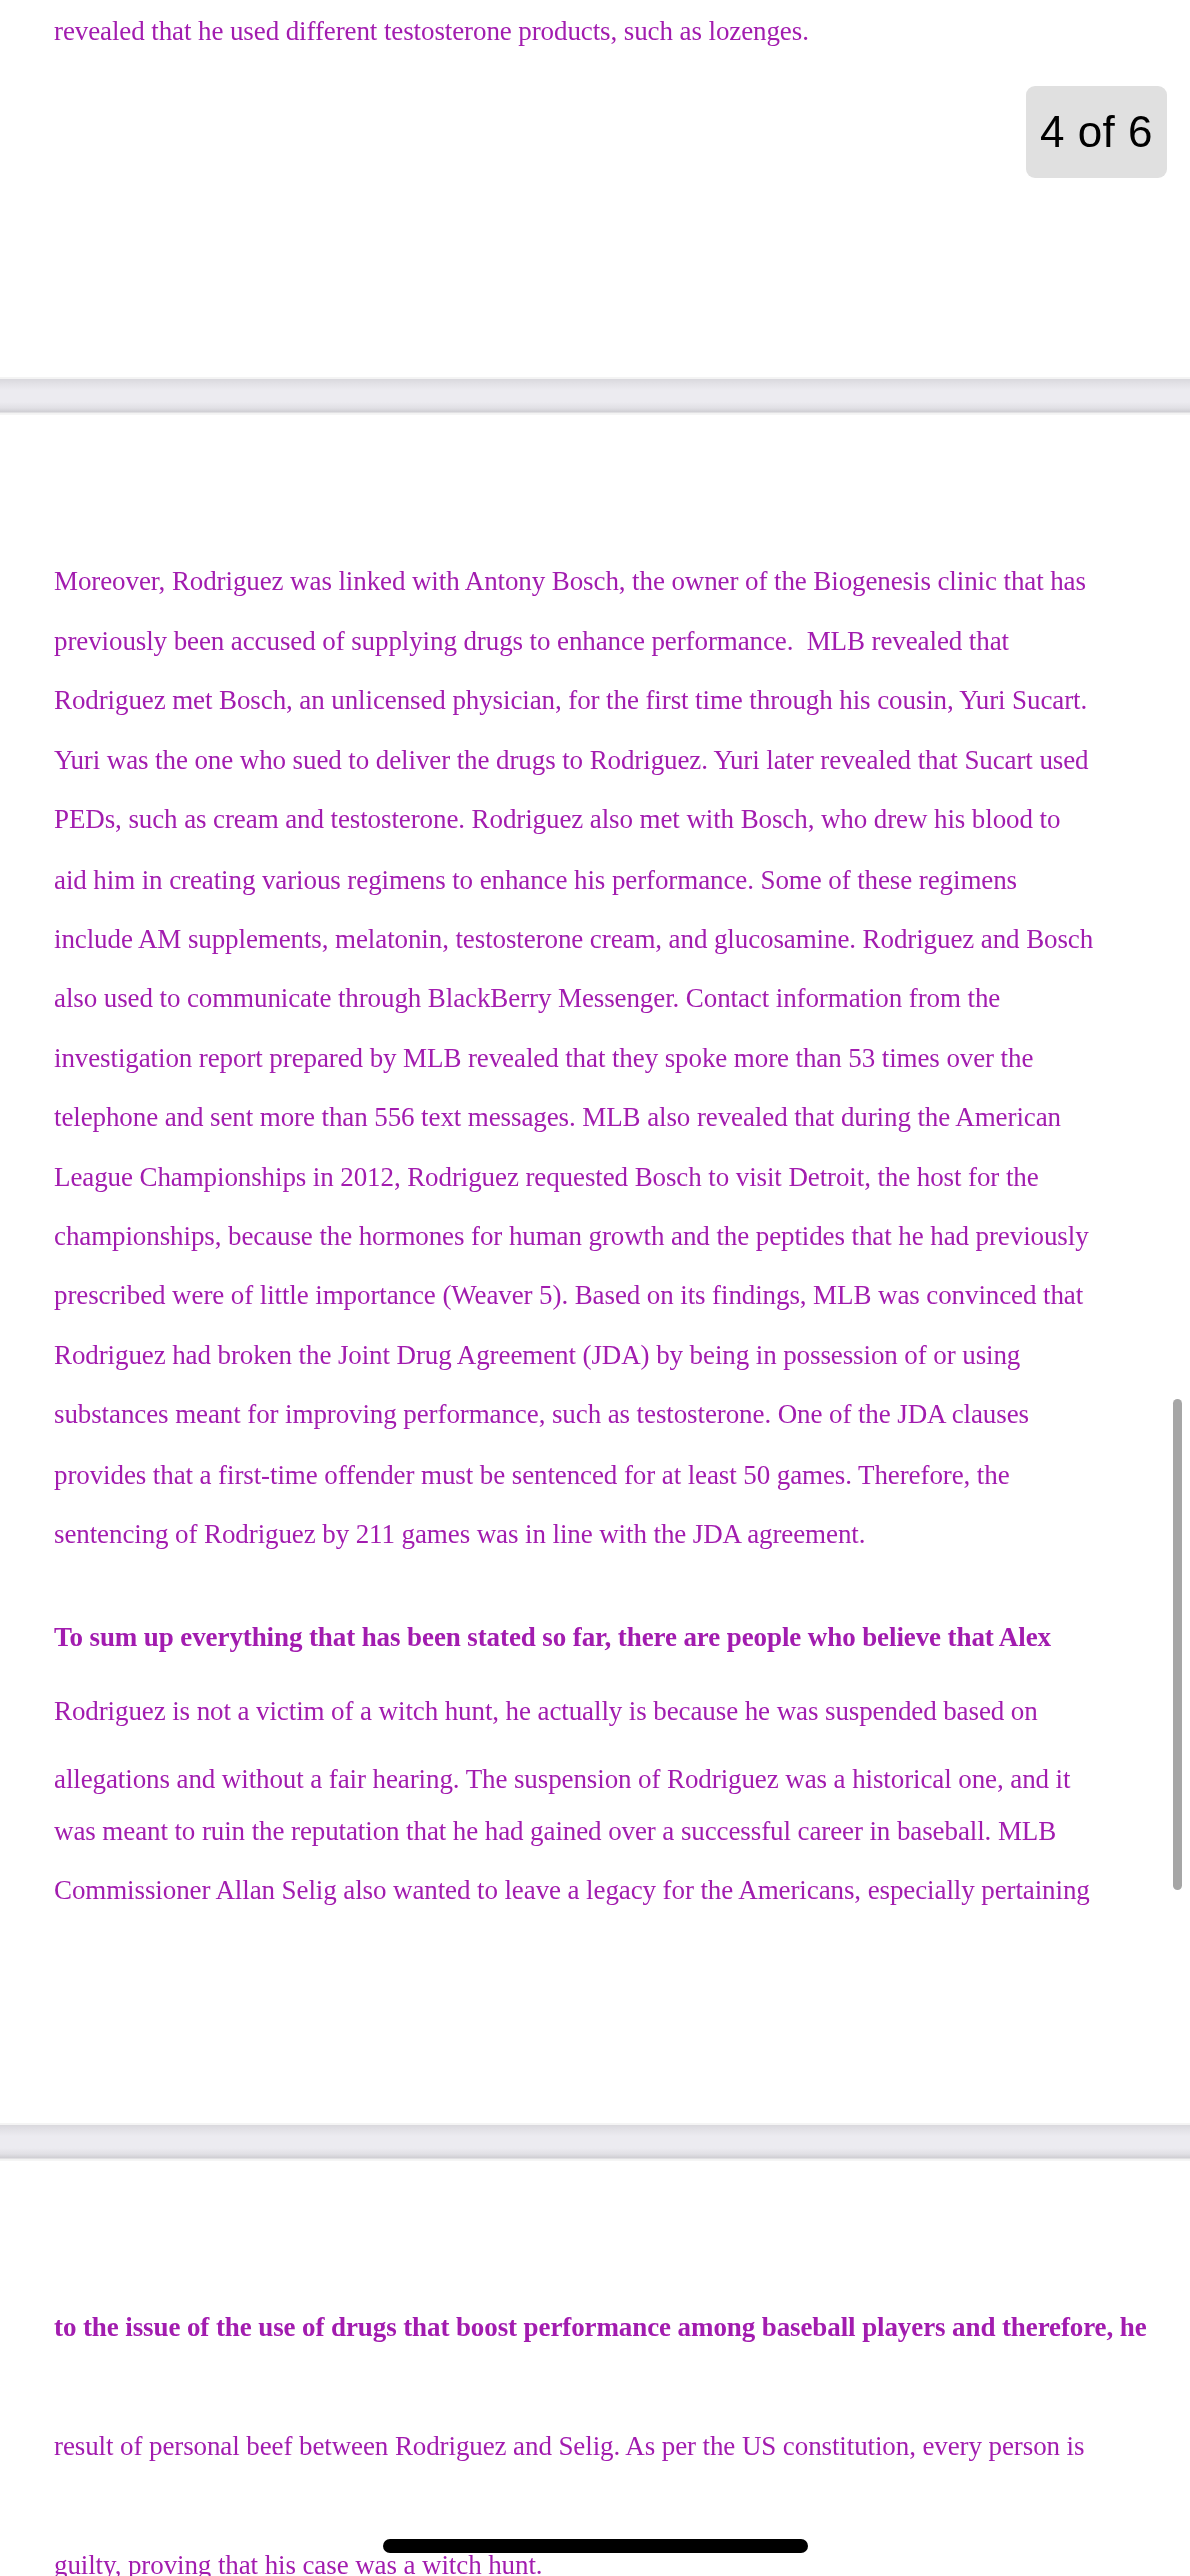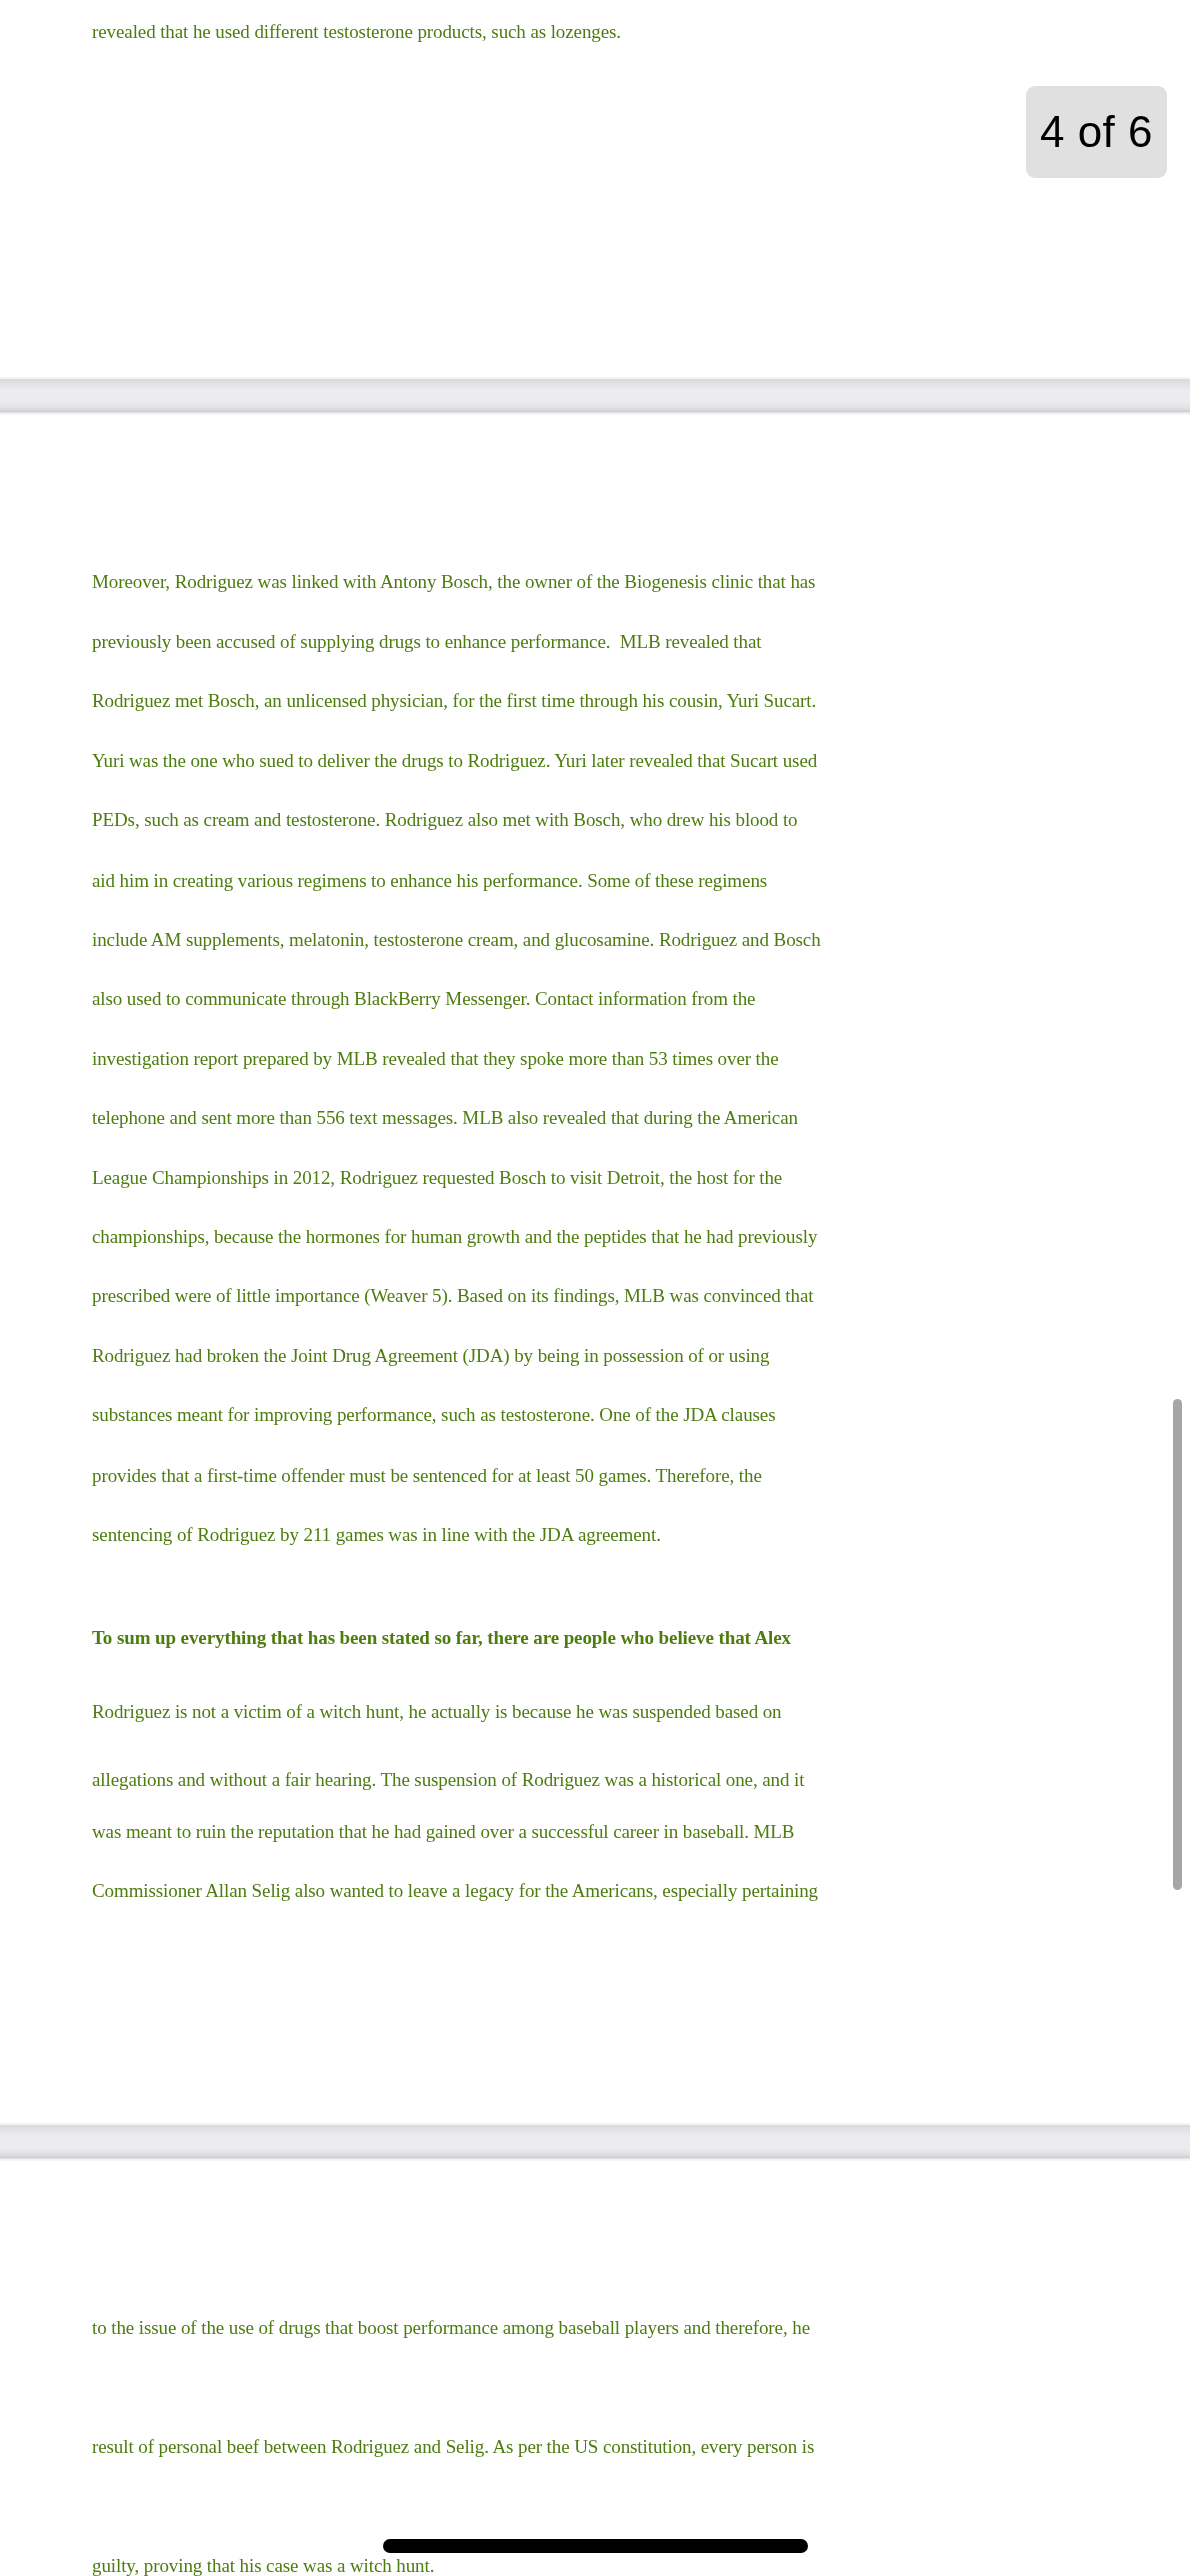--- a/index.html
+++ b/index.html
@@ -3,26 +3,25 @@
   <meta charset="utf-8">
   <style>
     * { margin: 0; padding: 0; box-sizing: border-box; }
     html, body { width: 1190px; height: 2576px; overflow: hidden; background: #ffffff; }
     body { position: relative; font-family: "Liberation Serif", "DejaVu Serif", serif; color: #111; }
 
     .page-fragment { position: absolute; left: 0; width: 1190px; background: #ffffff; }
     .text-line {
       position: absolute;
       left: 54px;
-      font-size: 19px;
+      font-size: 27px;
       line-height: 33px;
       white-space: pre;
-      color: #4d7c0f;
+      color: #a21caf;
       letter-spacing: -0.1px;
-      margin-left: 38px;
     }
 
     .page-gap {
       position: absolute;
       left: 0;
       width: 1190px;
       height: 38px;
       background: linear-gradient(to bottom,
         #f4f4f4 0px, #f4f4f4 1.9px,
         #d9d8dd 1.9px, #e4e3e8 7.7px,
@@ -103,21 +102,21 @@
     <div class="text-line" style="top:1280px;">Rodriguez is not a victim of a witch hunt, he actually is because he was suspended based on</div>
     <div class="text-line" style="top:1348px;">allegations and without a fair hearing. The suspension of Rodriguez was a historical one, and it</div>
     <div class="text-line" style="top:1400px;">was meant to ruin the reputation that he had gained over a successful career in baseball. MLB</div>
     <div class="text-line" style="top:1459px;">Commissioner Allan Selig also wanted to leave a legacy for the Americans, especially pertaining</div>
   </div>
 </div>
 
 <div class="page-gap" style="top:2123px;"></div>
 
 <div class="page-fragment" style="top:2161px; height:415px;">
-  <div class="text-line" style="top:150px;">to the issue of the use of drugs that boost performance among baseball players and therefore, he</div>
+  <div class="text-line" style="top:150px;font-weight:bold;">to the issue of the use of drugs that boost performance among baseball players and therefore, he</div>
   <div class="text-line" style="top:269px;">result of personal beef between Rodriguez and Selig. As per the US constitution, every person is</div>
   <div class="text-line" style="top:388px;">guilty, proving that his case was a witch hunt.</div>
 </div>
 
 <div class="page-badge">4 of 6</div>
 <div class="scrollbar"></div>
 <div class="home-indicator"></div>
 
 
 </body></html>

